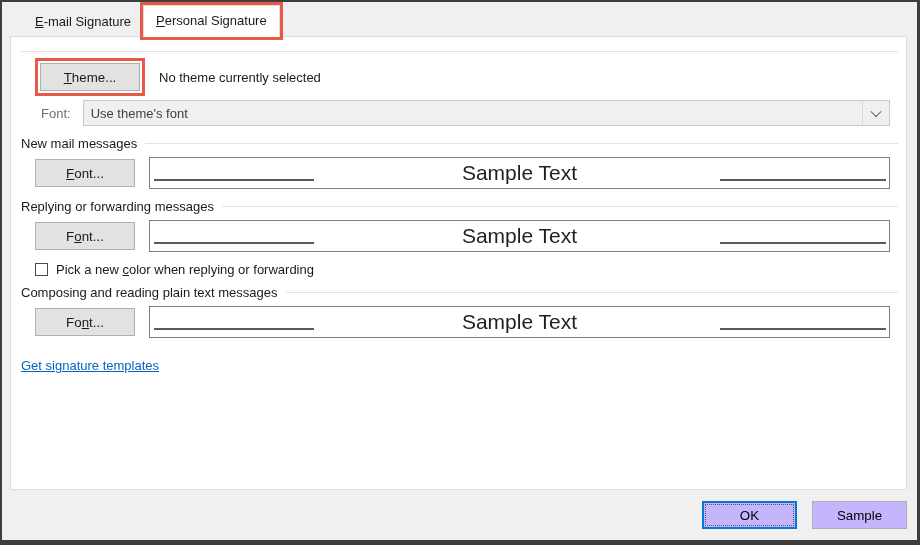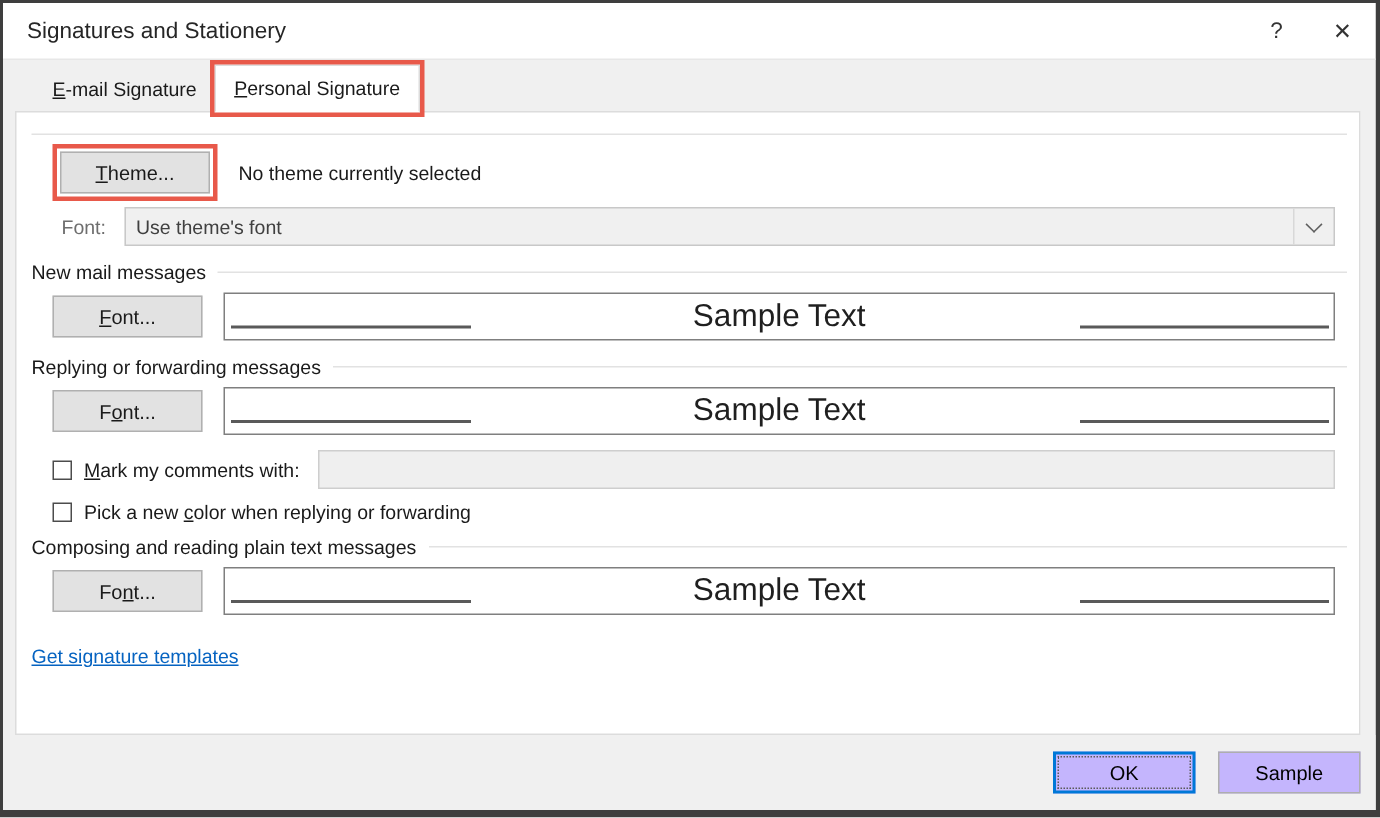--- a/index.html
+++ b/index.html
@@ -156,29 +156,20 @@
   }
   .footer-btn.ok { border: 2px solid var(--focus, #0078d7); }
   .focus-dots { position: absolute; inset: 1px; border: 1px dotted #5a5a5a; }
   u { text-decoration: underline; }
 </style>
 </head>
 <body>
 
 <div class="dialog">
 
-  <div class="titlebar">
-    <div class="title">Signatures and Stationery</div>
-    <div class="tb-btn">
-      <span>?</span>
-    </div>
-    <div class="tb-btn">
-      <span>✕</span>
-    </div>
-  </div>
 
   <div class="client">
 
     <div class="tabstrip">
       <div class="tab">
         <span><span></span><u>E</u><span>-mail Signature</span></span>
       </div>
       <div class="tab active">
         <span><span></span><u>P</u><span>ersonal Signature</span></span>
       </div>
@@ -230,25 +221,20 @@
         <button class="btn">
             <span><span>F</span><u>o</u><span>nt...</span></span>
           </button>
         <div class="sample-box">
           <span class="sample-line left"></span>
           <span class="sample-text">Sample Text</span>
           <span class="sample-line right"></span>
         </div>
       </div>
 
-      <div class="check-row">
-        <span class="checkbox"></span>
-        <span><span></span><u>M</u><span>ark my comments with:</span></span>
-        <span class="marker-input"></span>
-      </div>
       <div class="check-row">
         <span class="checkbox"></span>
         <span><span>Pick a new </span><u>c</u><span>olor when replying or forwarding</span></span>
       </div>
 
       <div class="group-caption">
         <span>Composing and reading plain text messages</span>
         <span class="caption-line"></span>
       </div>
       <div class="sample-row">

